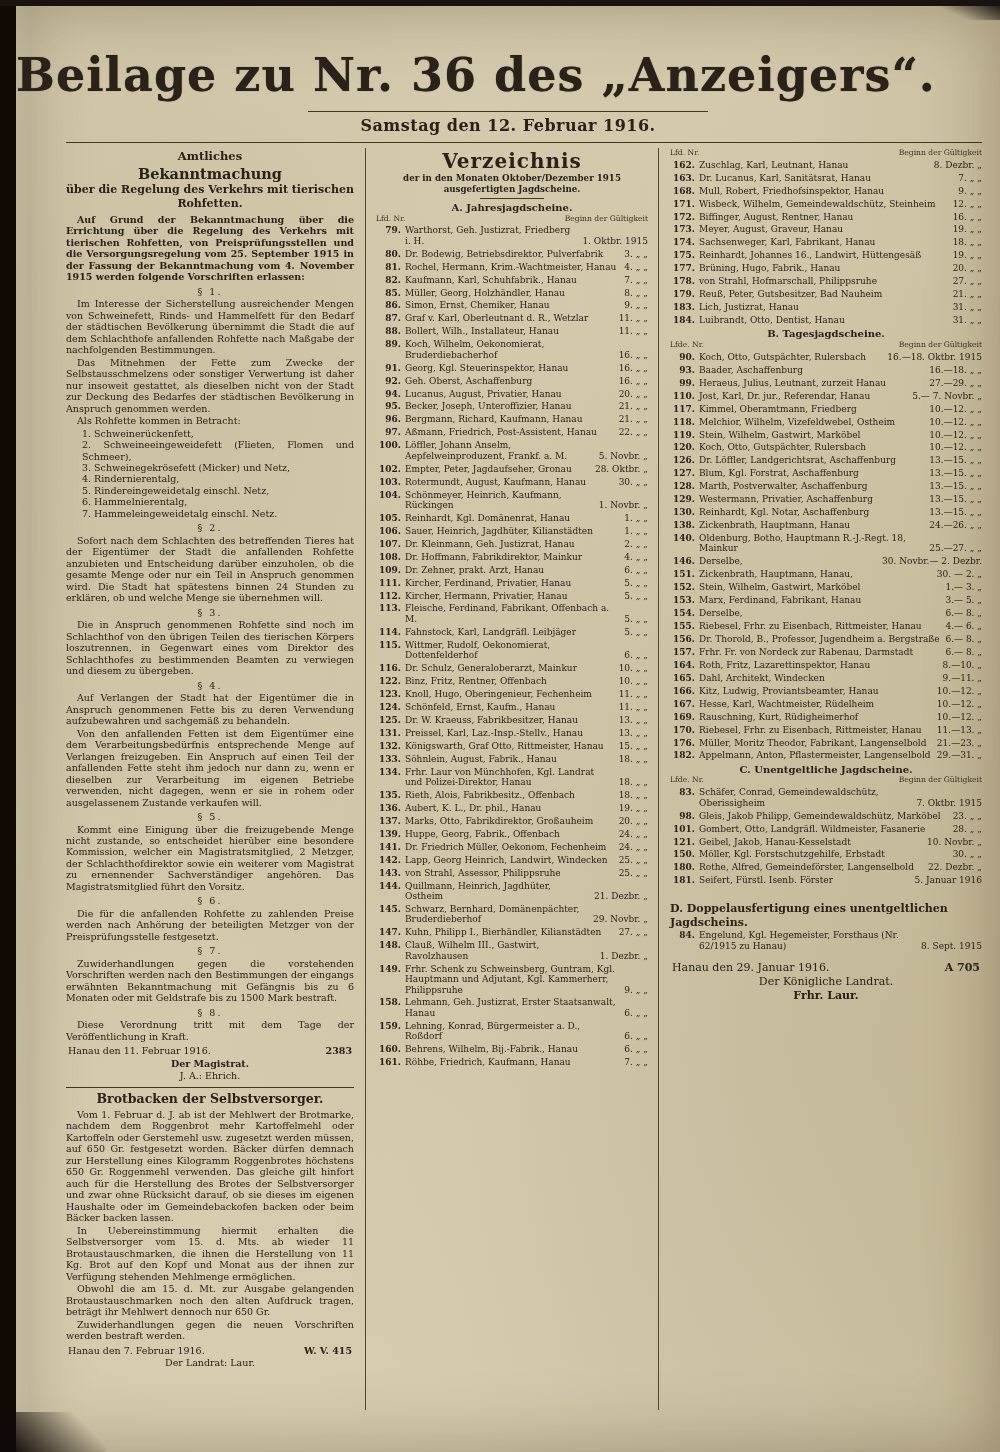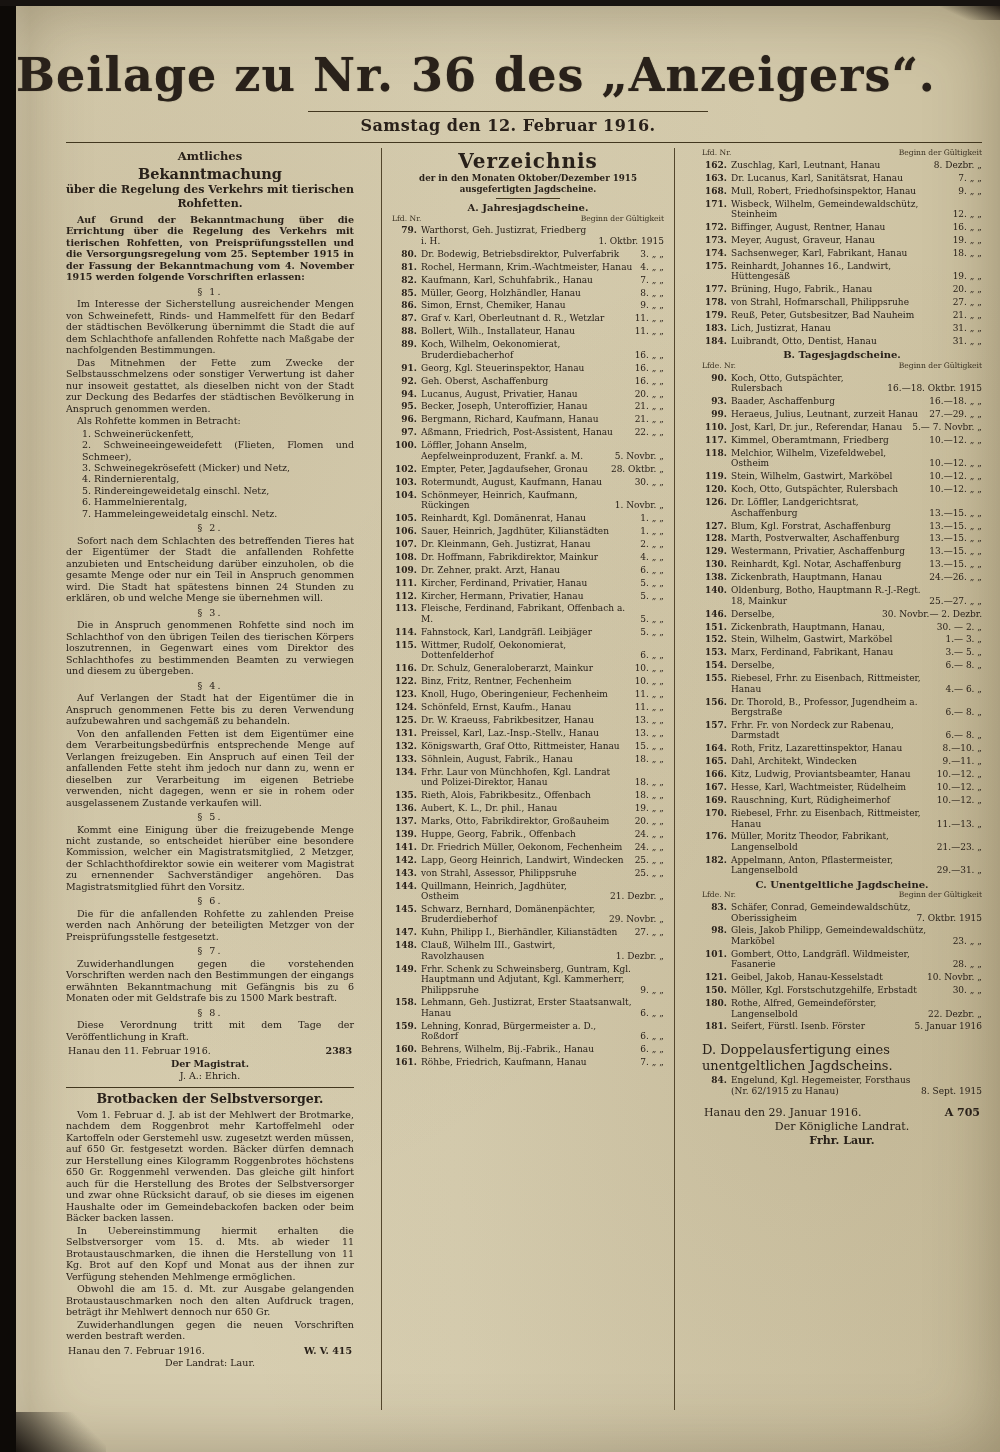--- a/index.html
+++ b/index.html
@@ -25,21 +25,21 @@
 
   .mast-title{
     margin:0;padding-top:42px;text-align:left;
     font-size:46px;font-weight:bold;letter-spacing:1px;
     text-shadow:0 0 1px rgba(30,20,10,.55);
   }
   .rule-short{width:400px;margin:9px auto 4px;border-top:1px solid #42371f;}
   .dateline{text-align:center;font-weight:bold;font-size:16px;letter-spacing:.5px;}
   .rule-full{margin:7px 18px 0 50px;border-top:1px solid #42371f;}
 
-  .columns{display:flex;align-items:stretch;padding:5px 18px 0 50px;height:1262px;overflow:hidden;gap:16px;}
+  .columns{display:flex;align-items:stretch;padding:5px 18px 0 50px;height:1262px;overflow:hidden;}
   .col{overflow:hidden;}
   .col-left{width:288px;padding-right:11px;font-size:9.5px;line-height:1.21;text-align:justify;}
   .col-mid{width:272px;padding:0 10px;border-left:1px solid #53462c;border-right:1px solid #53462c;}
   .col-right{flex:1;padding-left:11px;}
 
   .kicker{text-align:center;font-weight:bold;font-size:11.5px;margin-top:2px;}
   .a-title{text-align:center;font-weight:bold;font-size:14.5px;margin:1px 0 1px;}
   .a-sub{text-align:center;font-weight:bold;font-size:11px;margin:0 0 4px;line-height:1.2;}
   .para{margin:0 0 1px;text-indent:11px;}
   .intro{font-weight:bold;}
@@ -49,21 +49,21 @@
   .sigrow .code{font-weight:bold;}
   .sigcenter{text-align:center;margin-top:1px;}
   .bold{font-weight:bold;}
   .art2rule{border-top:1px solid #42371f;margin:5px 0 3px;}
   .a2-title{text-align:center;font-weight:bold;font-size:12.5px;margin:0 0 3px;}
 
   .v-title{text-align:center;font-weight:bold;font-size:20px;margin:2px 0 0;letter-spacing:1px;}
   .v-sub{text-align:center;font-weight:bold;font-size:8.7px;line-height:1.25;}
   .mini-rule{width:64px;margin:3px auto;border-top:1px solid #42371f;}
   .sect{text-align:center;font-weight:bold;font-size:10px;margin:3px 0 1px;}
-  .sectD{font-weight:normal;font-size:13px;margin:10px 0 1px;line-height:1.25;}
+  .sectD{font-weight:bold;font-size:11px;margin:16px 0 1px;line-height:1.25;}
   .colhead{display:flex;justify-content:space-between;font-size:7.6px;color:#3a3122;margin:1px 0 2px;}
 
   .list{font-size:9px;line-height:1.16;}
   .entry{display:flex;align-items:flex-end;margin-bottom:2.5px;}
   .entry .no{flex:none;width:25px;text-align:right;padding-right:4px;font-weight:bold;align-self:flex-start;}
   .entry .nm{flex:1;padding-right:5px;}
   .entry .dt{flex:none;white-space:nowrap;text-align:right;}
   .closing{margin-top:11px;font-size:11px;}
 </style>
 </head>
@@ -291,21 +291,21 @@
             <span class="nm">Wittmer, Rudolf, Oekonomierat, Dottenfelderhof</span>
             <span class="dt">6. „ „</span>
           </div>
           <div class="entry">
             <span class="no">116.</span>
             <span class="nm">Dr. Schulz, Generaloberarzt, Mainkur</span>
             <span class="dt">10. „ „</span>
           </div>
           <div class="entry">
             <span class="no">122.</span>
-            <span class="nm">Binz, Fritz, Rentner, Fechenheim</span>
+            <span class="nm">Binz, Fritz, Rentner, Offenbach</span>
             <span class="dt">10. „ „</span>
           </div>
           <div class="entry">
             <span class="no">123.</span>
             <span class="nm">Knoll, Hugo, Oberingenieur, Fechenheim</span>
             <span class="dt">11. „ „</span>
           </div>
           <div class="entry">
             <span class="no">124.</span>
             <span class="nm">Schönfeld, Ernst, Kaufm., Hanau</span>

